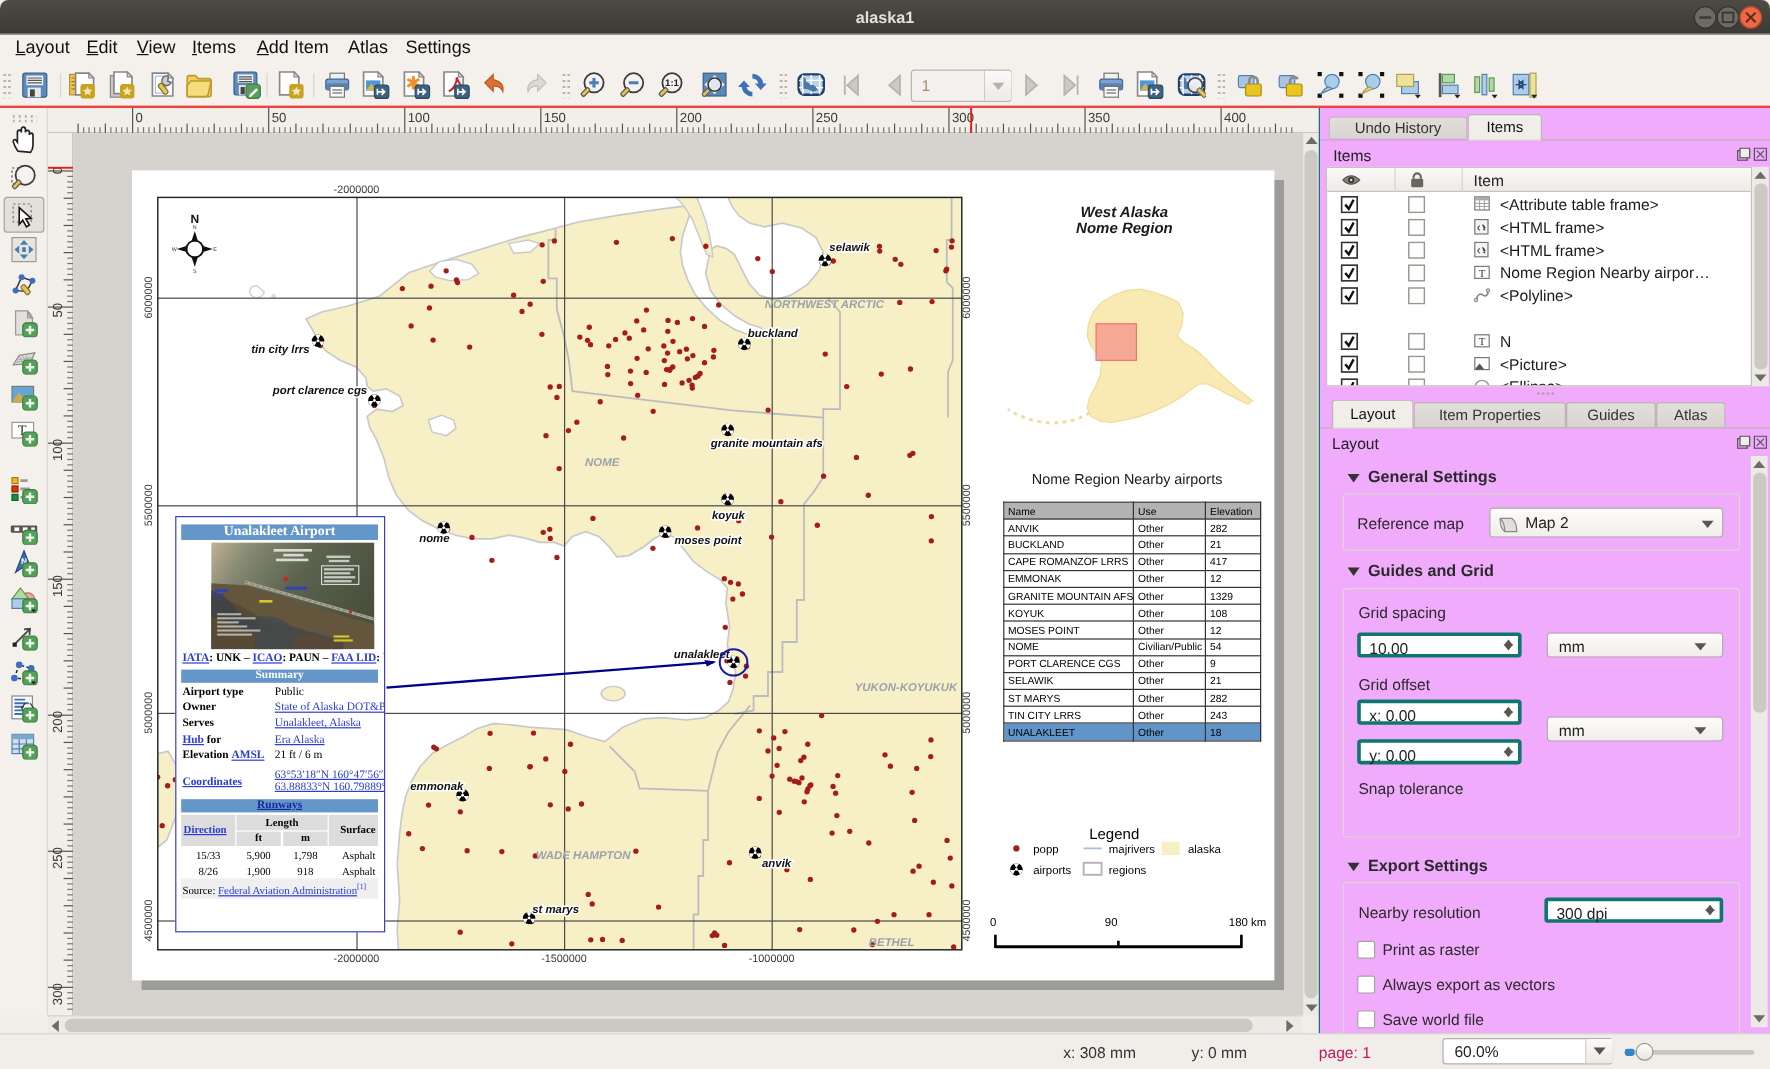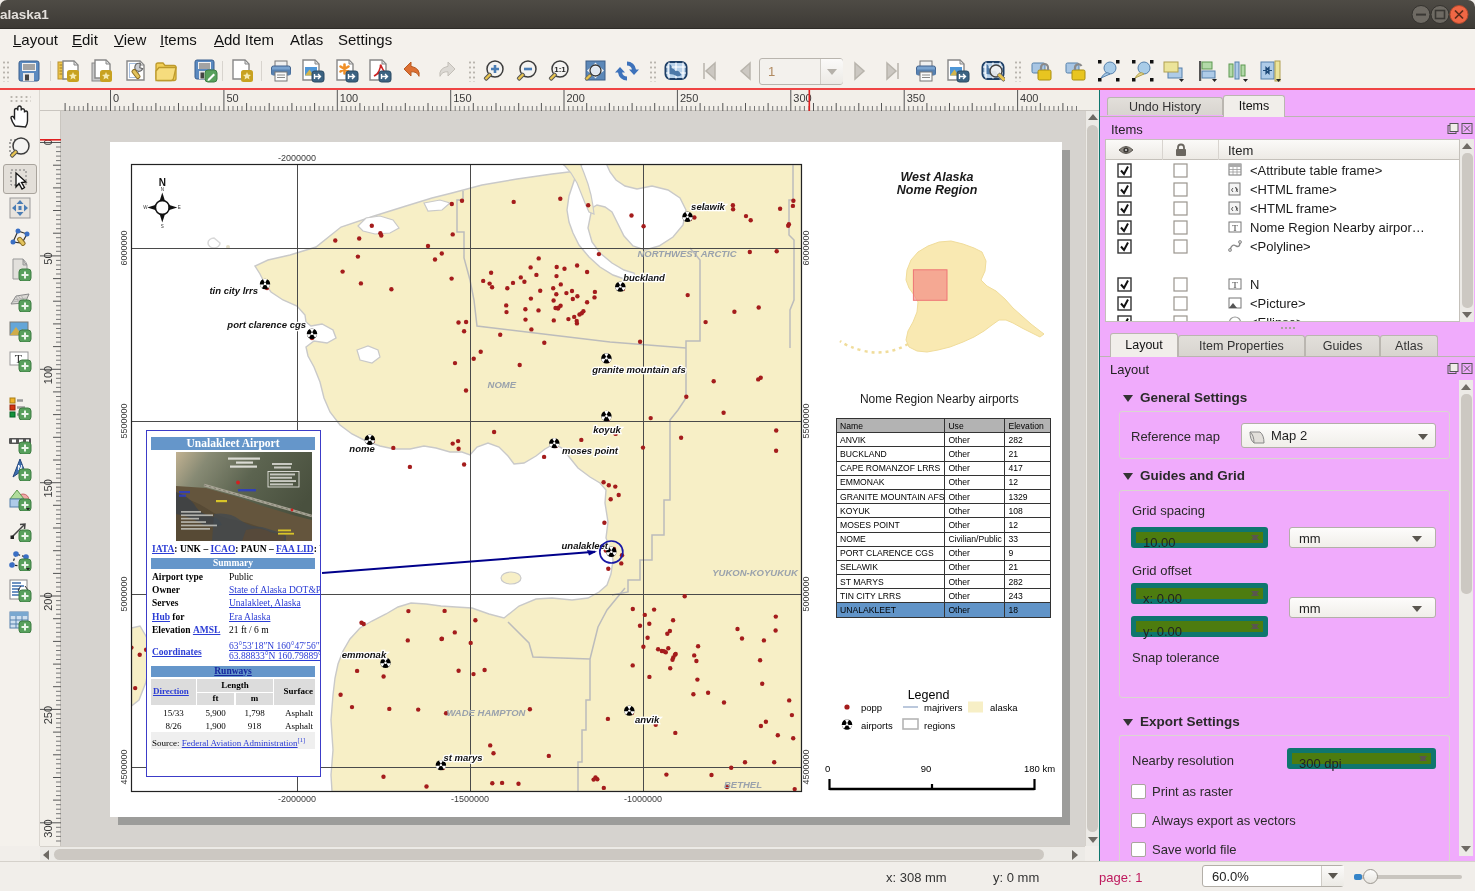--- a/index.html
+++ b/index.html
@@ -1,31 +1,31 @@
 <!DOCTYPE html>
 <html><head><meta charset="utf-8"><style>
 *{margin:0;padding:0;box-sizing:border-box}
 html,body{width:1475px;height:891px;overflow:hidden;font-family:"Liberation Sans",sans-serif;background:#f1eeea}
 .abs{position:absolute}
 #app{position:relative;width:1475px;height:891px}
 .tbtn{position:absolute;width:24px;height:24px;top:4px}
 .sep{position:absolute;top:6px;width:1px;height:20px;background:#d8d4ce}
 .grip{position:absolute;width:7px;height:22px;top:5px;background-image:radial-gradient(circle,#b9b5ae 1px,transparent 1.2px);background-size:4px 5px}
 .combo{background:linear-gradient(#fdfcfb,#f0eee9);border:1px solid #b3afa8;border-radius:3px}
-.spin{background:#4d7c0f;border:5px solid #0f766e;border-radius:3px}
+.spin{background:#ffffff;border:3px solid #0f766e;border-radius:3px}
 .cb{position:absolute;width:15px;height:15px;background:#fff;border:1px solid #a9a49d;border-radius:2px}
 .gbox{position:absolute;left:1119px;width:331px;border:1px solid #dad6d0;border-radius:3px}
 .ghead{position:absolute;left:1140px;font-weight:bold;font-size:13.5px;color:#2a2a2a}
 .gtri{position:absolute;left:1123px;width:0;height:0;border-left:5.5px solid transparent;border-right:5.5px solid transparent;border-top:7px solid #333}
 .plbl{position:absolute;font-size:13px;color:#2a2a2a}
 </style></head><body>
 <div id="app">
 
 <div class="abs" style="left:0;top:0;width:1475px;height:29px;background:linear-gradient(#4e4b45,#3d3a35);border-bottom:1px solid #2e2c28;border-radius:7px 7px 0 0">
- <div class="abs" style="left:0;top:0;width:1475px;height:29px;font-size:13.5px;font-weight:bold;color:#e3dfdb;line-height:29px">alaska1</div>
+ <div class="abs" style="left:0;top:0;width:1475px;height:29px;text-align:center;font-size:13.5px;font-weight:bold;color:#e3dfdb;line-height:29px">alaska1</div>
  <svg class="abs" style="left:1408px;top:4px" width="62" height="21">
   <circle cx="13" cy="10.5" r="9" fill="#6e6a63" stroke="#35332f"></circle>
         <rect x="8" y="9.6" width="10" height="2" fill="#3a3834"></rect>
   <circle cx="32" cy="10.5" r="9" fill="#6e6a63" stroke="#35332f"></circle>
         <rect x="27.5" y="6.5" width="9" height="8" fill="none" stroke="#3a3834" stroke-width="1.6"></rect>
   <circle cx="51" cy="10.5" r="9" fill="#ef6745" stroke="#b34a2d"></circle>
         <path d="M47 6.5 L55 14.5 M55 6.5 L47 14.5" stroke="#5c2c1a" stroke-width="1.7"></path>
  </svg>
 </div>
 <div class="abs" style="left:0;top:29px;width:1475px;height:26px;background:#f4f1ec">
@@ -1159,21 +1159,21 @@
           <td style="border:1px solid #333;padding:0 0 0 3px">108</td>
         </tr>
         <tr style="height:14.2px">
           <td style="border:1px solid #333;padding:0 0 0 3px">MOSES POINT</td>
           <td style="border:1px solid #333;padding:0 0 0 3px">Other</td>
           <td style="border:1px solid #333;padding:0 0 0 3px">12</td>
         </tr>
         <tr style="height:14.2px">
           <td style="border:1px solid #333;padding:0 0 0 3px">NOME</td>
           <td style="border:1px solid #333;padding:0 0 0 3px">Civilian/Public</td>
-          <td style="border:1px solid #333;padding:0 0 0 3px">33</td>
+          <td style="border:1px solid #333;padding:0 0 0 3px">54</td>
         </tr>
         <tr style="height:14.2px">
           <td style="border:1px solid #333;padding:0 0 0 3px">PORT CLARENCE CGS</td>
           <td style="border:1px solid #333;padding:0 0 0 3px">Other</td>
           <td style="border:1px solid #333;padding:0 0 0 3px">9</td>
         </tr>
         <tr style="height:14.2px">
           <td style="border:1px solid #333;padding:0 0 0 3px">SELAWIK</td>
           <td style="border:1px solid #333;padding:0 0 0 3px">Other</td>
           <td style="border:1px solid #333;padding:0 0 0 3px">21</td>

